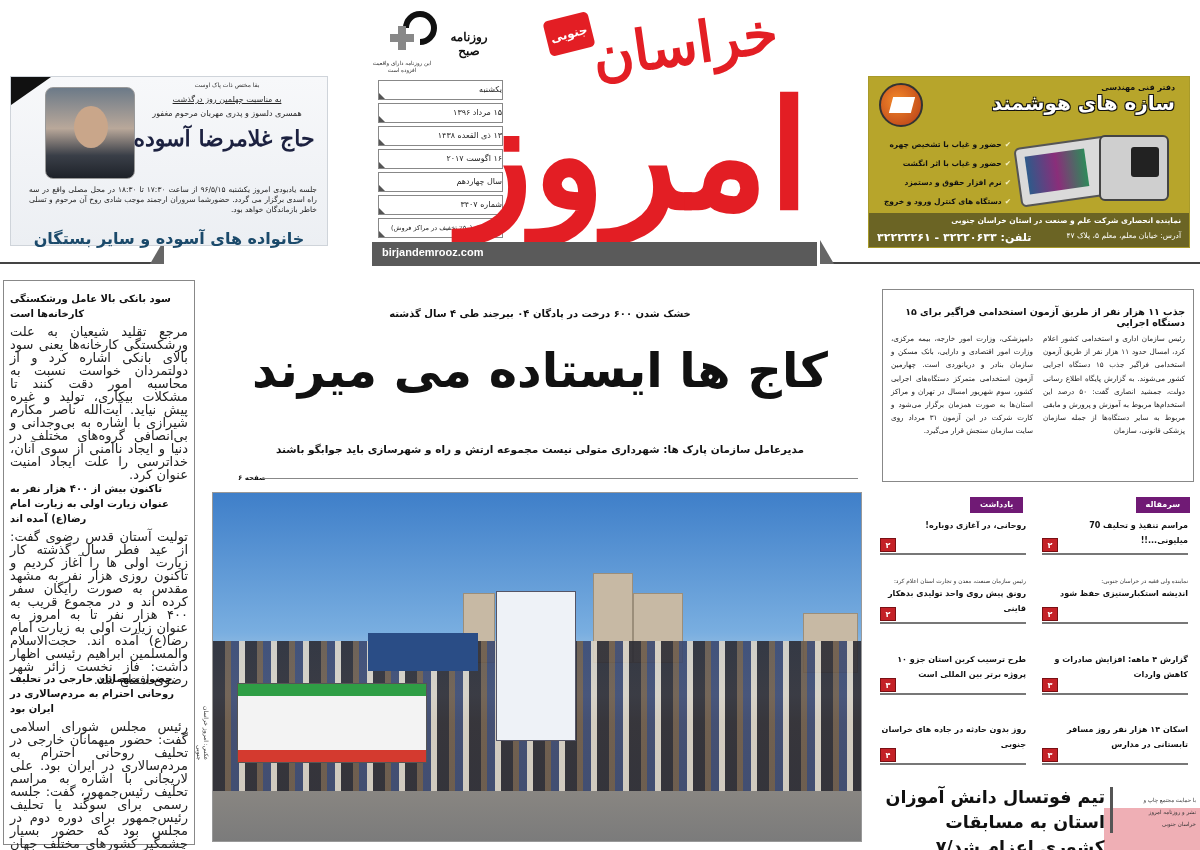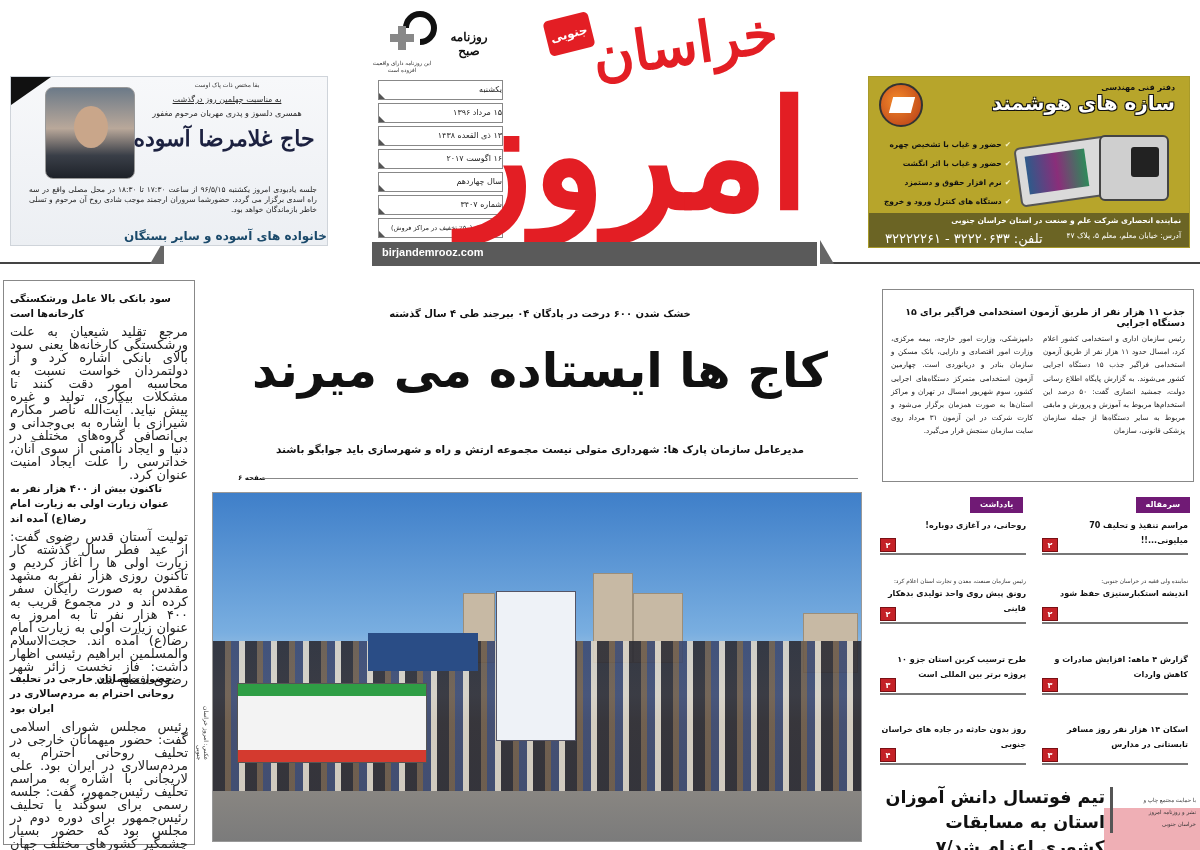--- a/index.html
+++ b/index.html
@@ -23,21 +23,21 @@
   .obit .photo { position: absolute; left: 34px; top: 10px; width: 90px; height: 92px; border-radius: 8px;
     background: linear-gradient(180deg,#6c7a88 0%, #b9a89a 45%, #3a3f48 75%, #1e2229 100%); border: 1px solid #999; }
   .obit .photo::after { content: ""; position: absolute; left: 28px; top: 18px; width: 34px; height: 42px;
     border-radius: 50%; background: #c9a68a; }
   .obit .top { position: absolute; right: 10px; top: 4px; width: 180px; text-align: center; font-size: 6px; color: #333; }
   .obit .l1 { position: absolute; right: 10px; top: 18px; width: 180px; text-align: center; font-size: 8px; color: #222; text-decoration: underline; }
   .obit .l2 { position: absolute; right: 10px; top: 32px; width: 180px; text-align: center; font-size: 8px; color: #222; }
   .obit .name { position: absolute; right: 8px; top: 48px; width: 190px; text-align: center;
     font-family: "DejaVu Serif", serif; font-size: 22px; font-weight: bold; color: #1c2140; }
   .obit .body { position: absolute; left: 18px; right: 10px; top: 108px; font-size: 7.5px; line-height: 10px; text-align: justify; color: #222; }
-  .obit .family { position: absolute; left: 0; right: 0; top: 152px; font-size: 12px; font-weight: bold; color: #1b4a6b; }
+  .obit .family { position: absolute; left: 0; right: 0; top: 152px; text-align: center; font-size: 16px; font-weight: bold; color: #1b4a6b; }
 
   
   .date-stack { position: absolute; left: 378px; top: 80px; width: 125px; direction: rtl; }
   .date-cell { height: 20px; border: 1px solid #888; background: #fff; margin-bottom: 3px; font-size: 8px;
     line-height: 18px; position: relative; color: #222; }
   .date-cell::before { content: ""; position: absolute; left: 0; bottom: 0; width: 0; height: 0;
     border-bottom: 6px solid #555; border-right: 6px solid transparent; }
   .date-cell.price { font-size: 6.5px; }
   .plus-logo { position: absolute; left: 384px; top: 10px; width: 60px; height: 60px; }
   .plus-caption { position: absolute; left: 372px; top: 60px; width: 60px; text-align: center; font-size: 5.5px; line-height: 7px; color: #333; }
@@ -63,21 +63,21 @@
   .ad ul { list-style: none; position: absolute; right: 178px; top: 58px; width: 130px; }
   .ad li { font-size: 7.5px; font-weight: bold; color: #111; height: 19px; line-height: 19px; white-space: nowrap; }
   .ad li .check { color: #f7f3c2; font-weight: bold; margin-left: 3px; }
   .ad .device { position: absolute; left: 148px; top: 64px; width: 100px; height: 60px; background: #dadada; border: 2px solid #555; border-radius: 6px; transform: rotate(-8deg); }
   .ad .device::after { content: ""; position: absolute; left: 8px; top: 8px; width: 60px; height: 38px; background: linear-gradient(90deg,#2e5a8a,#8a2e7a,#2e8a5a); }
   .ad .device2 { position: absolute; left: 230px; top: 58px; width: 70px; height: 66px; background: #cfcfcf; border: 2px solid #444; border-radius: 6px; }
   .ad .device2::after { content: ""; position: absolute; left: 30px; top: 10px; width: 28px; height: 30px; background: #222; border-radius: 3px; }
   .ad .foot { position: absolute; left: 0; right: 0; bottom: 0; height: 34px; background: #6b6424; }
   .ad .foot .rep { position: absolute; right: 8px; top: 3px; font-size: 7.5px; font-weight: bold; color: #fff; }
   .ad .foot .addr { position: absolute; right: 8px; top: 18px; font-size: 7.5px; color: #fff; }
-  .ad .foot .tel { position: absolute; left: 16px; top: 18px; font-size: 13px; color: #fff; }
+  .ad .foot .tel { position: absolute; left: 8px; top: 18px; font-size: 11px; color: #fff; font-weight: bold; }
 
   
   .left-col { position: absolute; left: 3px; top: 280px; width: 192px; height: 565px; border: 1px solid #888; }
   .news { position: absolute; left: 6px; right: 6px; direction: rtl; }
   .news h3 { font-size: 10px; font-weight: bold; text-align: left; line-height: 15px; margin-bottom: 4px; }
   .news p { font-size: 13px; line-height: 13px; text-align: justify; color: #222; }
 
   
   .kicker { position: absolute; left: 210px; top: 308px; width: 660px; text-align: center; font-size: 10px; font-weight: bold; }
   .headline { position: absolute; left: 210px; top: 330px; width: 660px; text-align: center; font-size: 48px; font-weight: bold; line-height: 80px; letter-spacing: 1px; }

